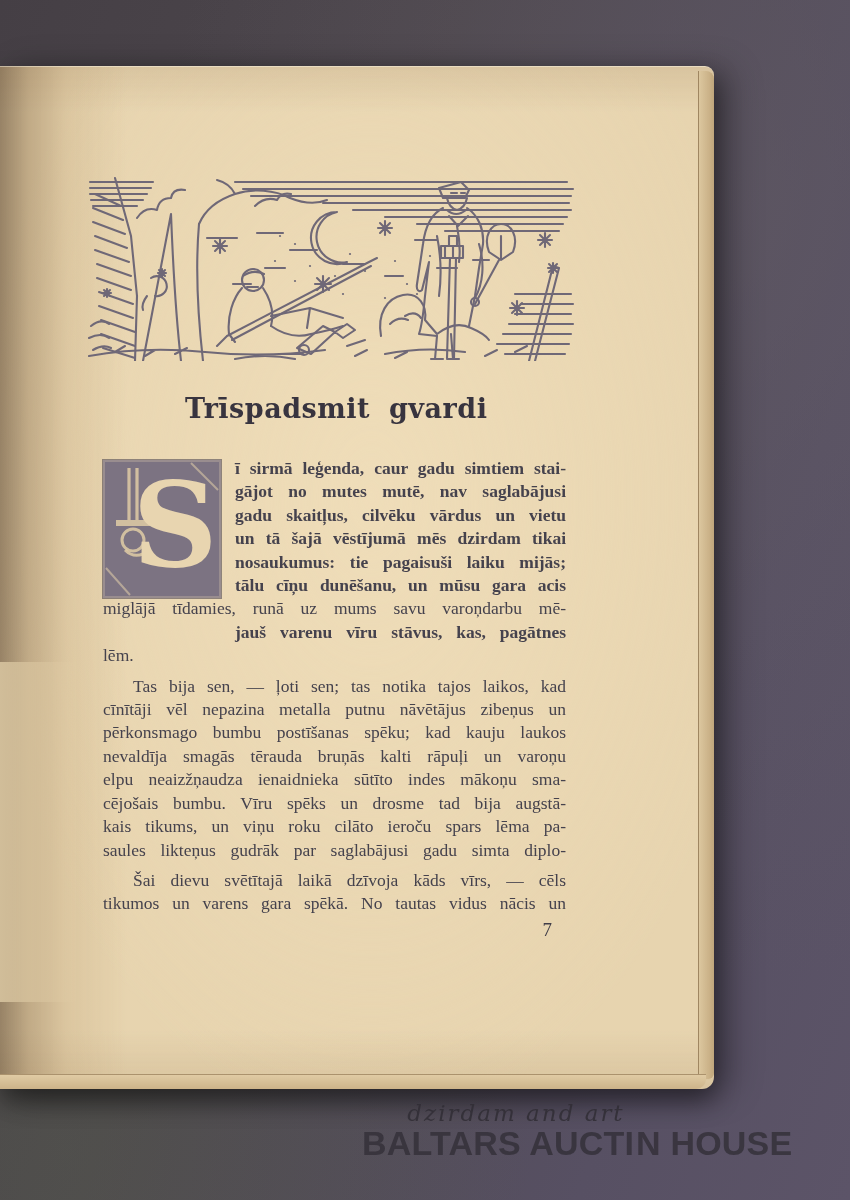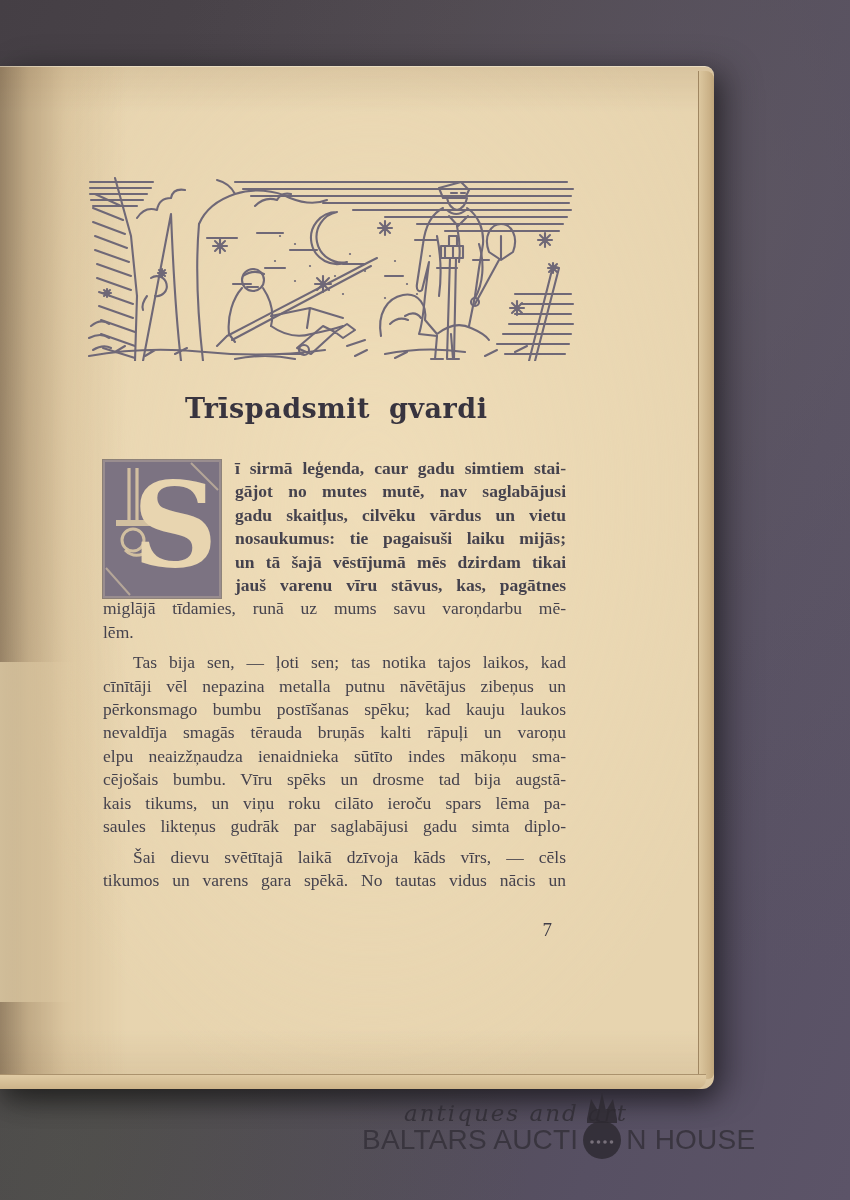--- a/index.html
+++ b/index.html
@@ -76,22 +76,22 @@
   }
   
   .watermark{ position:absolute; left:362px; top:1100px; width:430px; }
   .wm-script{
     width:264px; margin-left:22px; text-align:center;
     font-family:"DejaVu Serif", serif; font-style:italic;
     font-size:23px; letter-spacing:2px; color:rgba(49,45,53,0.88);
   }
   .wm-main{
     display:flex; align-items:center; margin-top:-2px;
-    font-family:"Liberation Sans", sans-serif; font-weight:normal;
-    font-size:28px; letter-spacing:0.2px; color:rgba(51,47,56,0.82);
+    font-family:"Liberation Sans", sans-serif; font-weight:bold;
+    font-size:34px; letter-spacing:0.2px; color:rgba(51,47,56,0.82);
     white-space:nowrap;
   }
   .wm-logo{ margin:-38px 1px -10px 1px; }
 </style>
 </head>
 <body>
 
 <div class="photo">
 
   <div class="book">
@@ -180,24 +180,25 @@
             <path d="M26 8 V60 M34 8 V60" stroke="#e0ccA6" stroke-width="3.2" opacity="0.85"></path>
             <rect x="13" y="60" width="36" height="6" fill="#e0cca6" opacity="0.85"></rect>
             <circle cx="30" cy="80" r="11" fill="none" stroke="#e0cca6" stroke-width="3" opacity="0.85"></circle>
             <path d="M22 90 q8 8 18 4" stroke="#e0cca6" stroke-width="3" fill="none" opacity="0.85"></path>
             <text x="72" y="106" text-anchor="middle" font-family="DejaVu Serif, serif" font-weight="bold" font-size="118" fill="#e8d5b0">S</text>
           </svg>
         </div>
         <div class="line indent">ī sirmā leģenda, caur gadu simtiem stai-</div>
         <div class="line indent">gājot no mutes mutē, nav saglabājusi</div>
         <div class="line indent">gadu skaitļus, cilvēku vārdus un vietu</div>
+        <div class="line indent">un tā šajā vēstījumā mēs dzirdam tikai</div>
         <div class="line indent">nosaukumus: tie pagaisuši laiku mijās;</div>
-        <div class="line indent">un tā šajā vēstījumā mēs dzirdam tikai</div>
+        <div class="line indent">tālu cīņu dunēšanu, un mūsu gara acis</div>
+        <div class="line">miglājā tīdamies, runā uz mums savu varoņdarbu mē-</div>
         <div class="line indent">jauš varenu vīru stāvus, kas, pagātnes</div>
-        <div class="line">miglājā tīdamies, runā uz mums savu varoņdarbu mē-</div>
         <div class="line last">lēm.</div>
       </div>
 
       <div class="para">
         <div class="line first">Tas bija sen, — ļoti sen; tas notika tajos laikos, kad</div>
         <div class="line">cīnītāji vēl nepazina metalla putnu nāvētājus zibeņus un</div>
         <div class="line">pērkonsmago bumbu postīšanas spēku; kad kauju laukos</div>
         <div class="line">nevaldīja smagās tērauda bruņās kalti rāpuļi un varoņu</div>
         <div class="line">elpu neaizžņaudza ienaidnieka sūtīto indes mākoņu sma-</div>
         <div class="line">cējošais bumbu.  Vīru spēks un drosme tad bija augstā-</div>
@@ -213,21 +214,21 @@
     </div>
 
     <div class="pagenum">7</div>
 
     <div class="text-fade"></div>
     <div class="page-edge"></div>
     <div class="page-edge-bottom"></div>
   </div>
 
   <div class="watermark">
-    <div class="wm-script">antiques and art</div>
+    <div class="wm-script">dzirdam and art</div>
     <div class="wm-main">
       <span>BALTARS AUCTI</span>
       <svg class="wm-logo" width="46" height="70" viewBox="0 0 46 70">
         <polygon points="8,28 12,8 19,20 23,2 27,20 34,8 38,28" fill="rgba(45,41,49,0.82)"></polygon>
         <rect x="8" y="28" width="30" height="4" fill="rgba(45,41,49,0.82)"></rect>
         <circle cx="23" cy="49" r="19" fill="rgba(45,41,49,0.82)"></circle>
         <circle cx="13" cy="51" r="1.8" fill="rgba(128,120,130,0.9)"></circle>
         <circle cx="19.5" cy="51" r="1.8" fill="rgba(128,120,130,0.9)"></circle>
         <circle cx="26" cy="51" r="1.8" fill="rgba(128,120,130,0.9)"></circle>
         <circle cx="32.5" cy="51" r="1.8" fill="rgba(128,120,130,0.9)"></circle>

